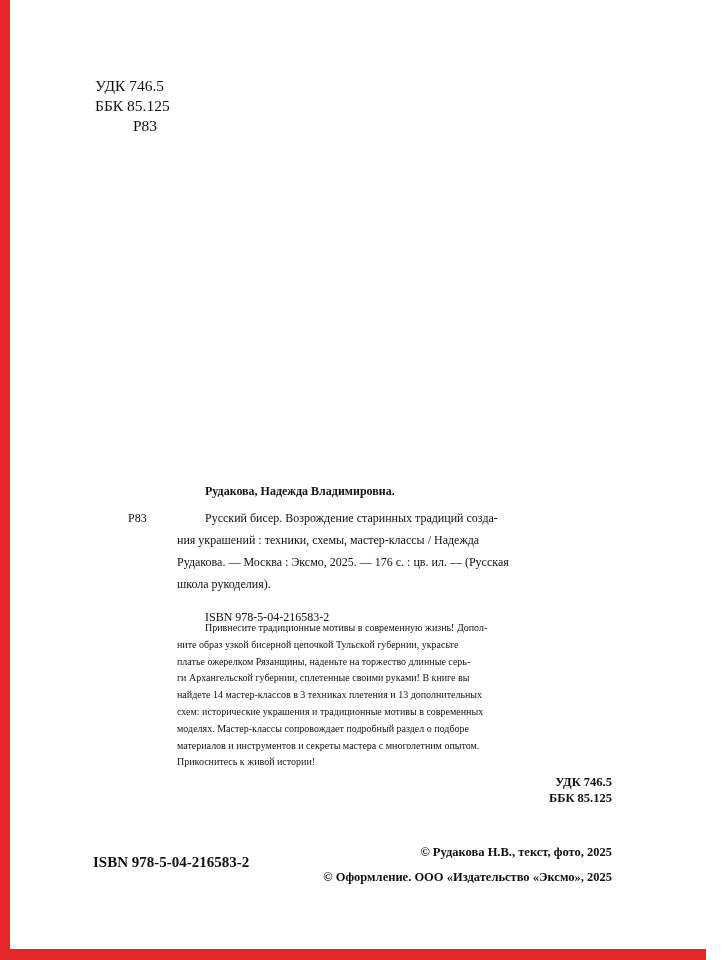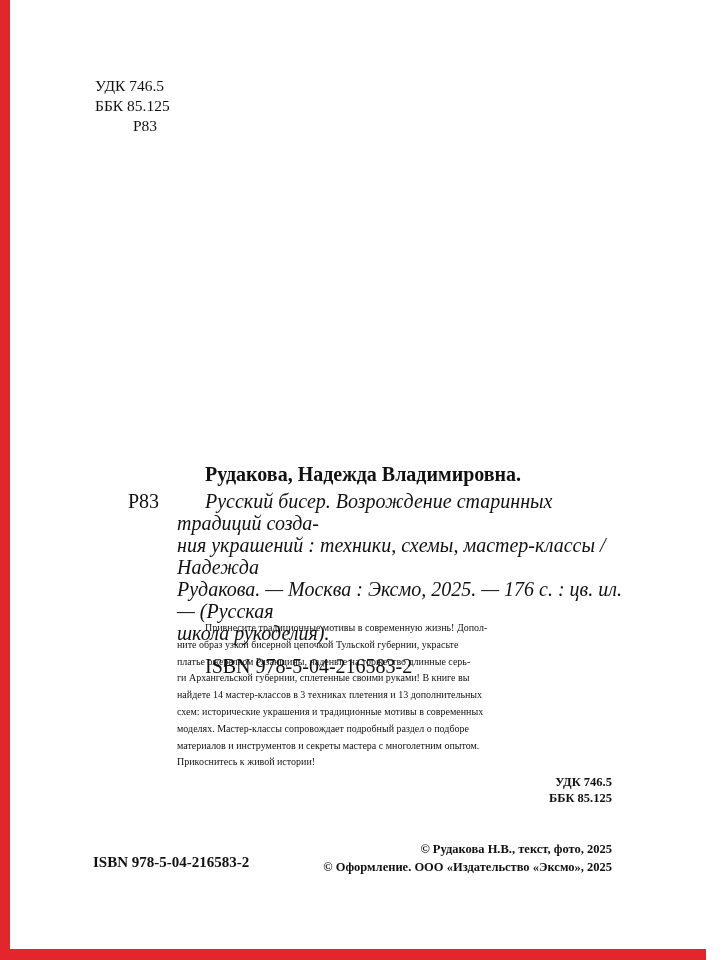--- a/index.html
+++ b/index.html
@@ -31,37 +31,36 @@
   .abs { position: absolute; }
 
   .block-top-codes {
     left: 95px; top: 76px;
     font-size: 15.5px;
     line-height: 20px;
   }
   .code-indent { padding-left: 38px; }
 
   .block-entry {
-    left: 128px; top: 463px;
+    left: 128px; top: 480px;
     width: 508px;
-    font-size: 20px;
+    font-size: 12px;
     line-height: 22px;
   }
   .author-line {
     margin-left: 77px;
     font-weight: bold;
     margin-bottom: 5px;
   }
   .bib-wrap { position: relative; }
   .bib-code { position: absolute; left: 0; top: 0; }
   .bib-text {
     margin-left: 49px;
     text-indent: 28px;
     white-space: pre-line;
-    font-style: italic;
   }
   .entry-isbn {
     margin-left: 77px;
     margin-top: 11px;
   }
 
   .block-annotation {
     left: 177px; top: 620px;
     width: 458px;
     font-size: 10px;
@@ -79,21 +78,21 @@
   }
 
   .footer-isbn {
     left: 93px; top: 854px;
     font-size: 15px;
     font-weight: bold;
   }
   .footer-copyright {
     right: 94px; top: 840px;
     font-size: 12.5px;
-    line-height: 18px;
+    line-height: 25px;
     font-weight: bold;
     text-align: right;
     white-space: pre-line;
   }
 </style>
 </head>
 <body>
 
 <div class="page">
 

